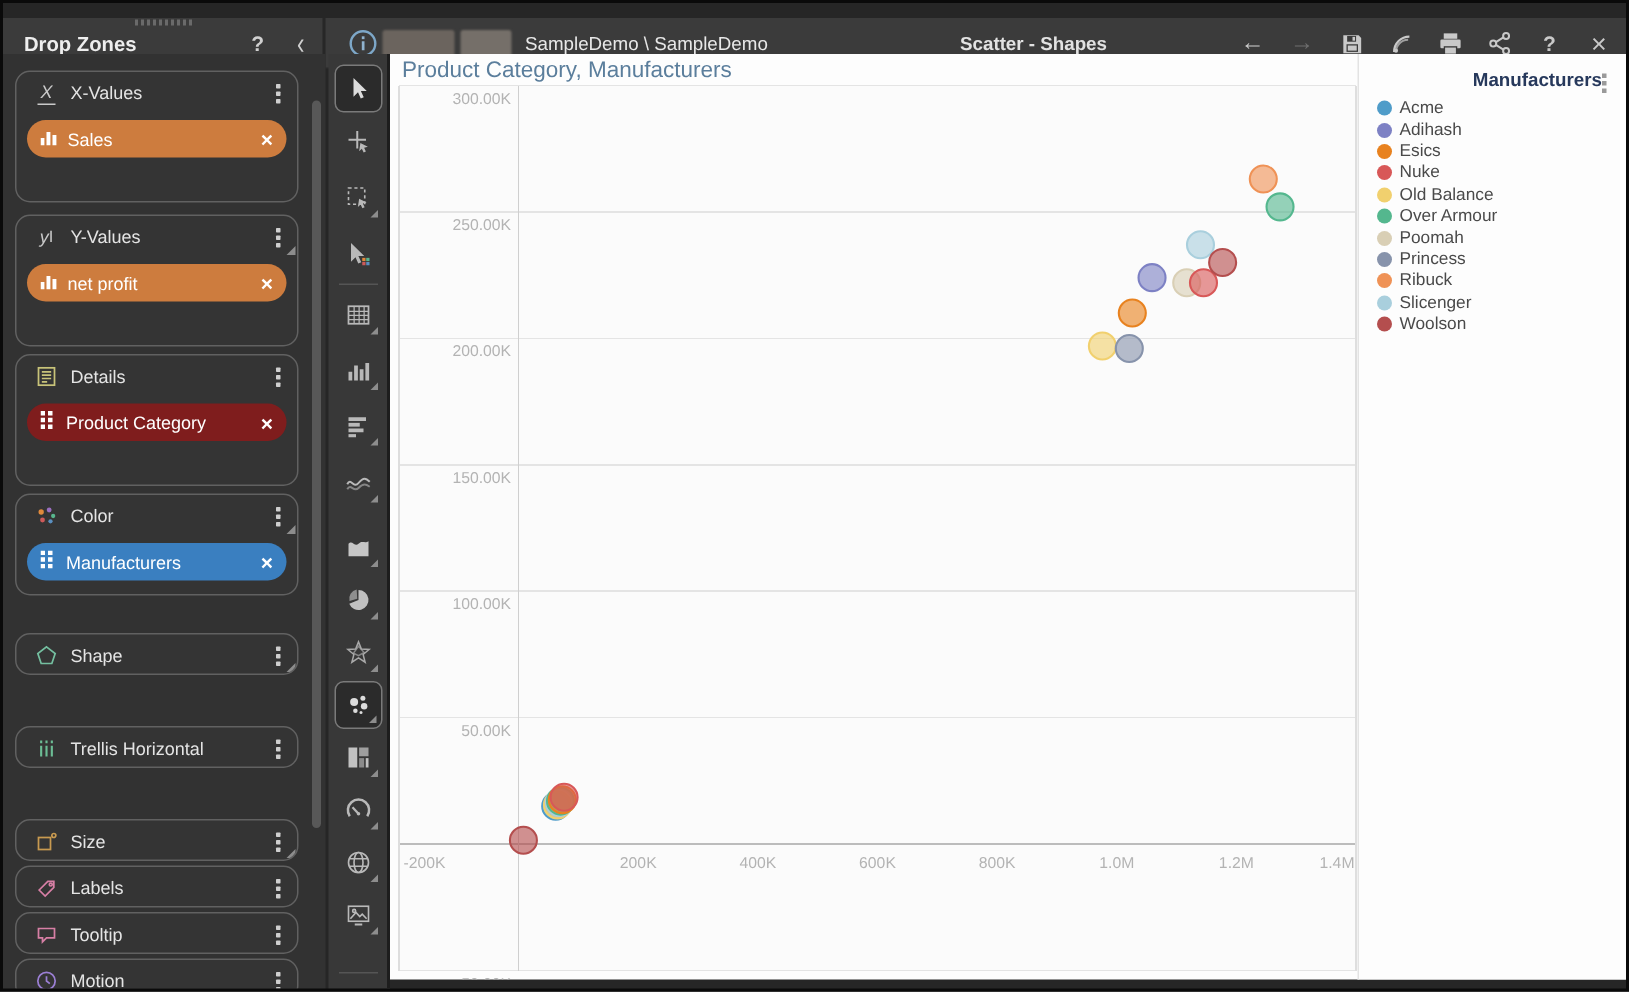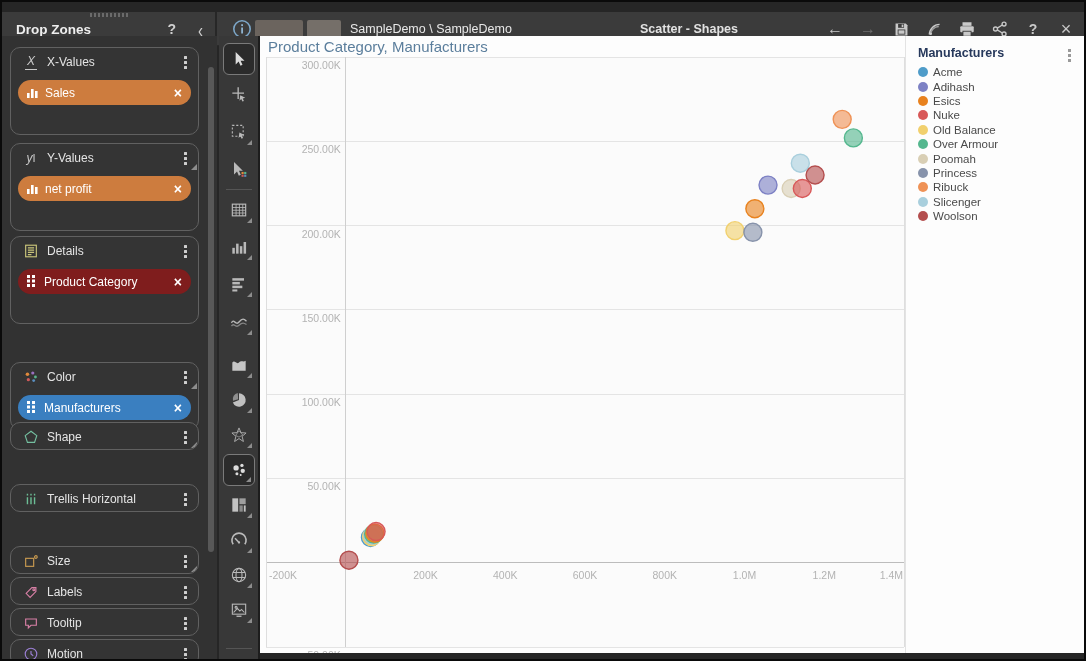--- a/index.html
+++ b/index.html
@@ -52,21 +52,21 @@
   
   .toolrail{position:absolute;left:217px;top:34px;width:41px;bottom:0;background:#383838;border-right:2px solid #1d1d1d;}
   .tool{position:absolute;left:4px;width:32px;height:32px;display:flex;align-items:center;justify-content:center;
         cursor:pointer;border-radius:6px;}
   .tool.sel{background:#2b2b2b;border:1px solid #7a7a7a;}
   .tool.fly::after{content:"";position:absolute;right:3px;bottom:3px;width:0;height:0;
         border-left:5px solid transparent;border-bottom:5px solid #8d8d8d;}
   .rail-div{position:absolute;left:7px;width:26px;height:1px;background:#555;}
 
   
-  .content{position:absolute;left:258px;top:34px;right:0;bottom:6px;background:#fdfdfd;}
+  .content{position:absolute;left:258px;top:34px;right:0;bottom:6px;background:#fdfdfd;text-align:right;}
   .chart-panel{position:absolute;left:0;top:0;width:645px;height:100%;}
   .chart-title{position:absolute;left:8px;top:2px;font-size:15px;color:#5b7e9c;cursor:text;white-space:nowrap;}
   #plot-svg{position:absolute;left:0;top:0;}
   svg text{font-family:"Liberation Sans","DejaVu Sans",sans-serif;}
 
   .legend-panel{position:absolute;left:645px;top:0;right:0;height:100%;border-left:1px solid #e3e3e3;
                 background:#fdfdfd;padding:10px 8px 0 12px;}
   .legend-head{display:flex;align-items:flex-start;}
   .legend-title{flex:1;font-size:12.5px;font-weight:bold;color:#27395c;}
   .legend-kebab{width:3px;height:3px;background:#9a9a9a;margin:3px 5px 0 0;
@@ -203,21 +203,21 @@
                   <rect x="5" y="4.5" width="3" height="3"></rect>
                   <rect x="0" y="9" width="3" height="3"></rect>
                   <rect x="5" y="9" width="3" height="3"></rect>
                 </g>
               </svg></span>
         <span class="pl">Product Category</span>
         <span class="px-close">×</span>
       </div>
     </div>
 
-    <div class="zone corner-t" style="top:293px;height:68px;margin-top:33px;">
+    <div class="zone corner-t" style="top:293px;height:68px;">
       <div class="zone-head">
         <span class="zone-ic">
           <svg width="16" height="16" viewBox="0 0 18 18">
                 <circle cx="5" cy="6" r="2" fill="#e0893b"></circle>
                 <circle cx="11" cy="4.5" r="1.8" fill="#9a6fc0"></circle>
                 <circle cx="14" cy="9" r="1.6" fill="#58b58e"></circle>
                 <circle cx="6" cy="12" r="1.8" fill="#cd5a5a"></circle>
                 <circle cx="12" cy="13" r="1.6" fill="#5a8fc0"></circle>
               </svg>
         </span>

